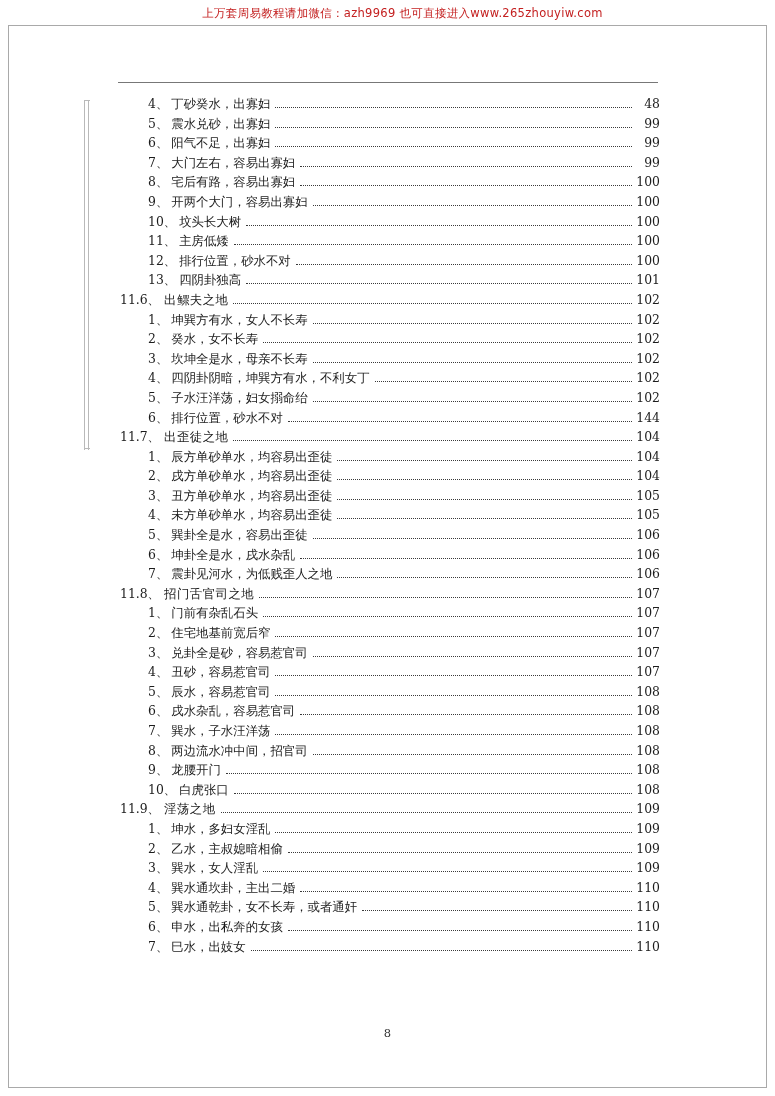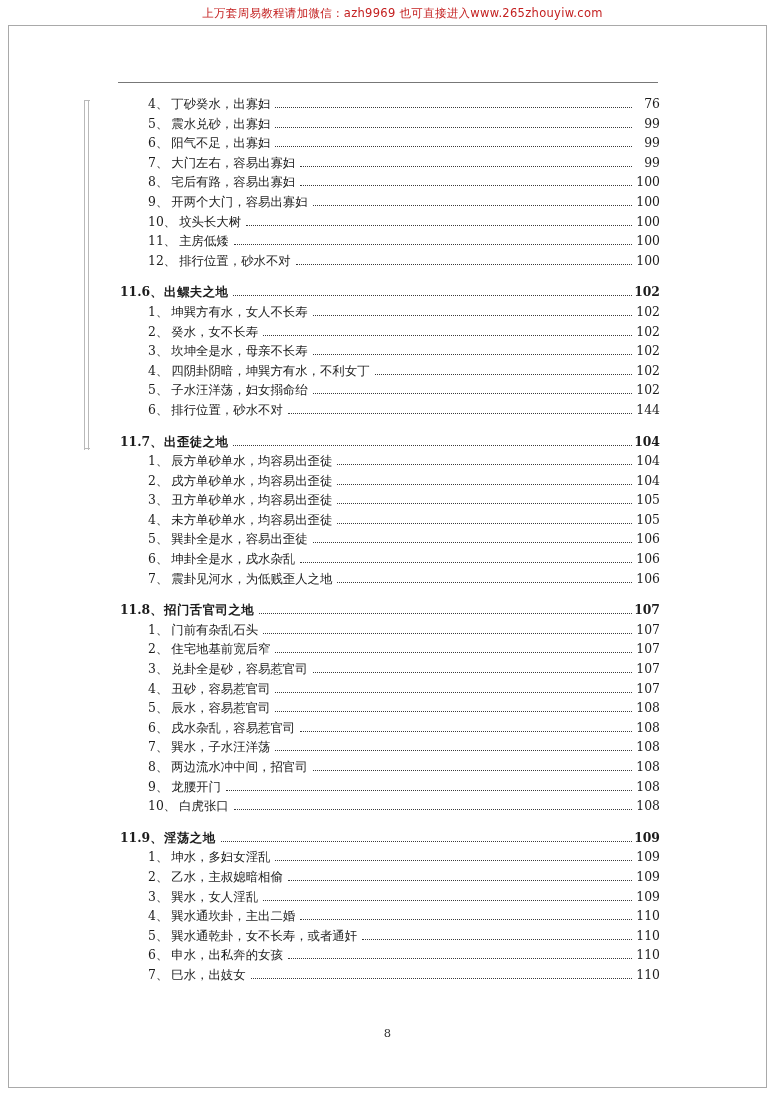--- a/index.html
+++ b/index.html
@@ -68,22 +68,21 @@
   .row {
     display: flex;
     align-items: baseline;
     height: 19.6px;
     font-size: 12.4px;
     color: #1c1c1c;
     font-family: "DejaVu Serif", serif;
     white-space: nowrap;
   }
   .row.section {
-    font-weight: bold;
-    margin-top: 12px;
+    font-weight: normal;
   }
   .row .sec-num {
     width: 44px;
     flex: 0 0 44px;
   }
   .row .indent {
     flex: 0 0 28px;
   }
   .row .label {
     flex: 0 0 auto;
@@ -146,21 +145,21 @@
   <div class="scanline sl2"></div>
   <div class="scanline sl3"></div>
   <div class="scanline sl4"></div>
 
   <div class="toc" id="toc-container">
       <div class="row">
         <span class="indent"></span>
         <span class="label">4、</span>
         <span class="label">丁砂癸水，出寡妇</span>
         <span class="leader"></span>
-        <span class="pg">76</span>
+        <span class="pg">48</span>
       </div>
       <div class="row">
         <span class="indent"></span>
         <span class="label">5、</span>
         <span class="label">震水兑砂，出寡妇</span>
         <span class="leader"></span>
         <span class="pg">99</span>
       </div>
       <div class="row">
         <span class="indent"></span>
@@ -203,20 +202,27 @@
         <span class="label">主房低矮</span>
         <span class="leader"></span>
         <span class="pg">100</span>
       </div>
       <div class="row">
         <span class="indent"></span>
         <span class="label">12、</span>
         <span class="label">排行位置，砂水不对</span>
         <span class="leader"></span>
         <span class="pg">100</span>
+      </div>
+      <div class="row">
+        <span class="indent"></span>
+        <span class="label">13、</span>
+        <span class="label">四阴卦独高</span>
+        <span class="leader"></span>
+        <span class="pg">101</span>
       </div>
       <div class="row section">
         <span class="sec-num">11.6、</span>
         <span class="label">出鳏夫之地</span>
         <span class="leader"></span>
         <span class="pg">102</span>
       </div>
       <div class="row">
         <span class="indent"></span>
         <span class="label">1、</span>

